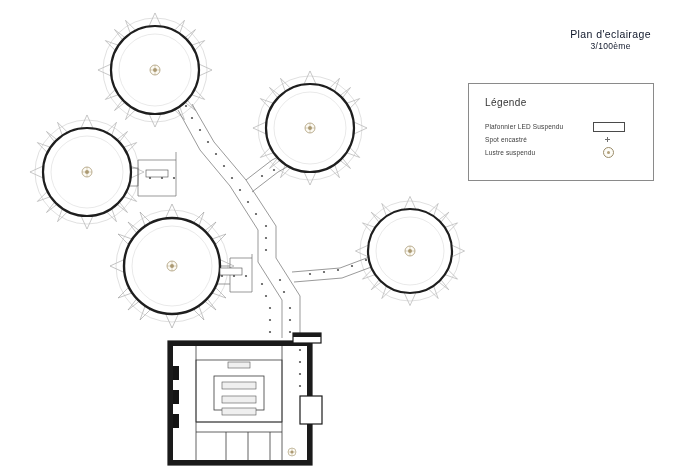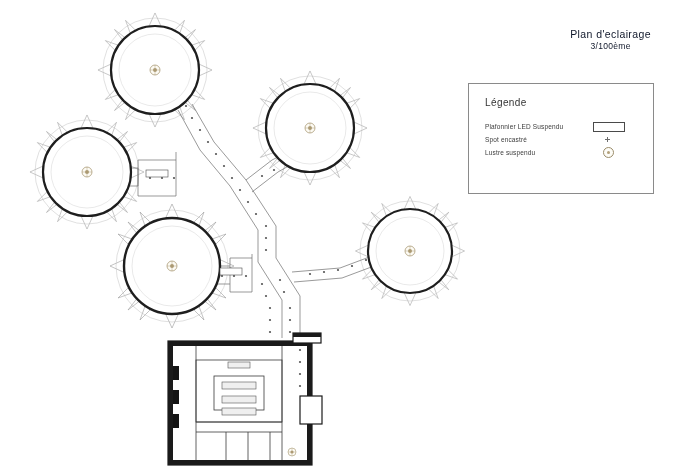--- a/index.html
+++ b/index.html
@@ -40,21 +40,21 @@
   .title-scale {
     font-size: 8.5px;
     letter-spacing: 0.3px;
     white-space: nowrap;
   }
   .legend-box {
     position: absolute;
     left: 468px;
     top: 83px;
     width: 186px;
-    height: 111px;
+    height: 98px;
     border: 1px solid #8a8a8a;
     background: #ffffff;
     box-sizing: border-box;
   }
   .legend-title {
     position: absolute;
     left: 16px;
     top: 13px;
     font-size: 10px;
     color: #333333;

